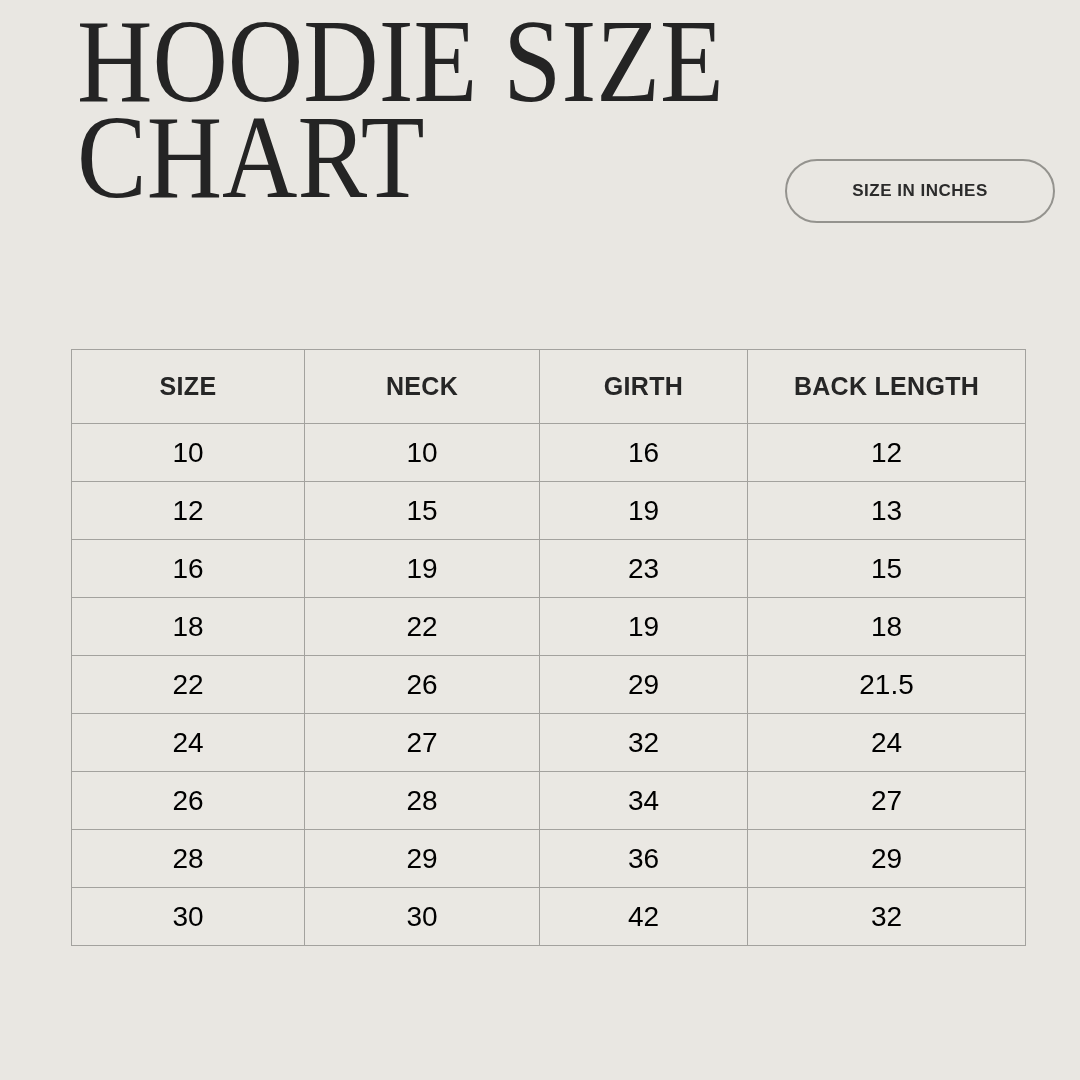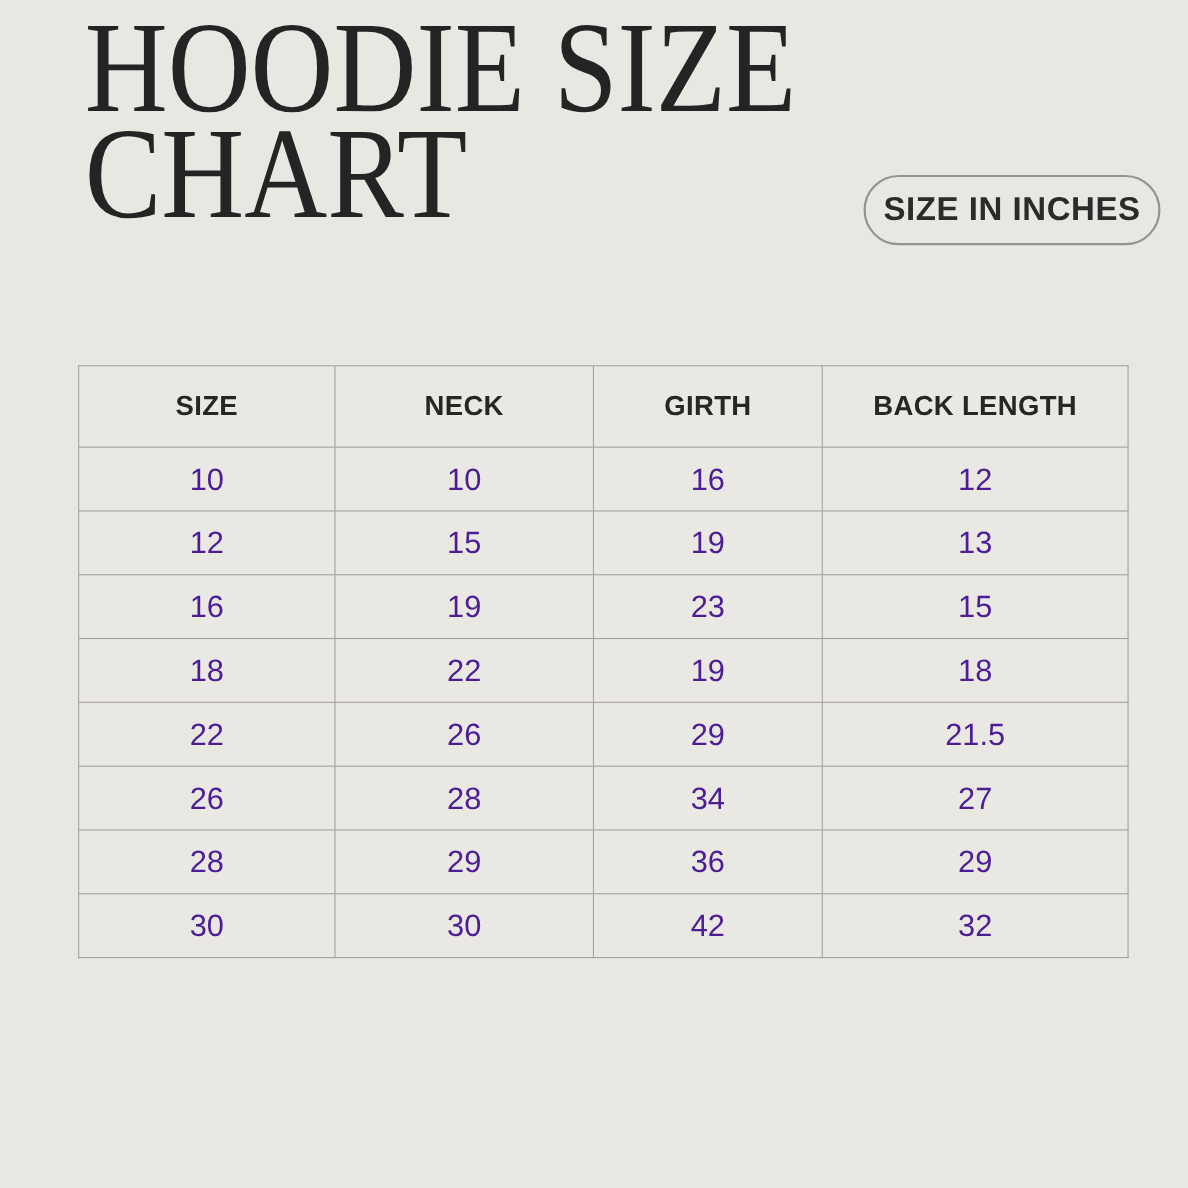--- a/index.html
+++ b/index.html
@@ -37,31 +37,31 @@
     height: 64px;
     box-sizing: border-box;
     border: 2px solid #94938e;
     border-radius: 32px;
     display: flex;
     align-items: center;
     justify-content: center;
     background: transparent;
   }
   .badge-label {
-    font-size: 30px;
+    font-size: 17px;
     font-weight: bold;
     letter-spacing: 0.5px;
     color: #2b2b2b;
     white-space: nowrap;
   }
 
   .size-table {
     position: absolute;
     left: 71px;
-    top: 332px;
+    top: 349px;
     width: 954px;
     border-collapse: collapse;
     table-layout: fixed;
     background: #eae8e3;
   }
   .size-table th,
   .size-table td {
     border: 1.5px solid #a3a29e;
     text-align: center;
     vertical-align: middle;
@@ -72,21 +72,21 @@
     height: 73px;
     font-size: 25px;
     font-weight: bold;
     letter-spacing: 0.3px;
     color: #262626;
   }
   .size-table tbody td {
     height: 57px;
     font-size: 28px;
     font-weight: 400;
-    color: #4c1d95;
+    color: #000000;
   }
 </style>
 </head>
 <body>
 
 <div class="canvas">
 
   <h1 class="title">
     <span class="title-line">HOODIE SIZE</span>
     <span class="title-line">CHART</span>
@@ -136,20 +136,26 @@
         <td>19</td>
         <td>18</td>
       </tr>
       <tr>
         <td>22</td>
         <td>26</td>
         <td>29</td>
         <td>21.5</td>
       </tr>
       <tr>
+        <td>24</td>
+        <td>27</td>
+        <td>32</td>
+        <td>24</td>
+      </tr>
+      <tr>
         <td>26</td>
         <td>28</td>
         <td>34</td>
         <td>27</td>
       </tr>
       <tr>
         <td>28</td>
         <td>29</td>
         <td>36</td>
         <td>29</td>

